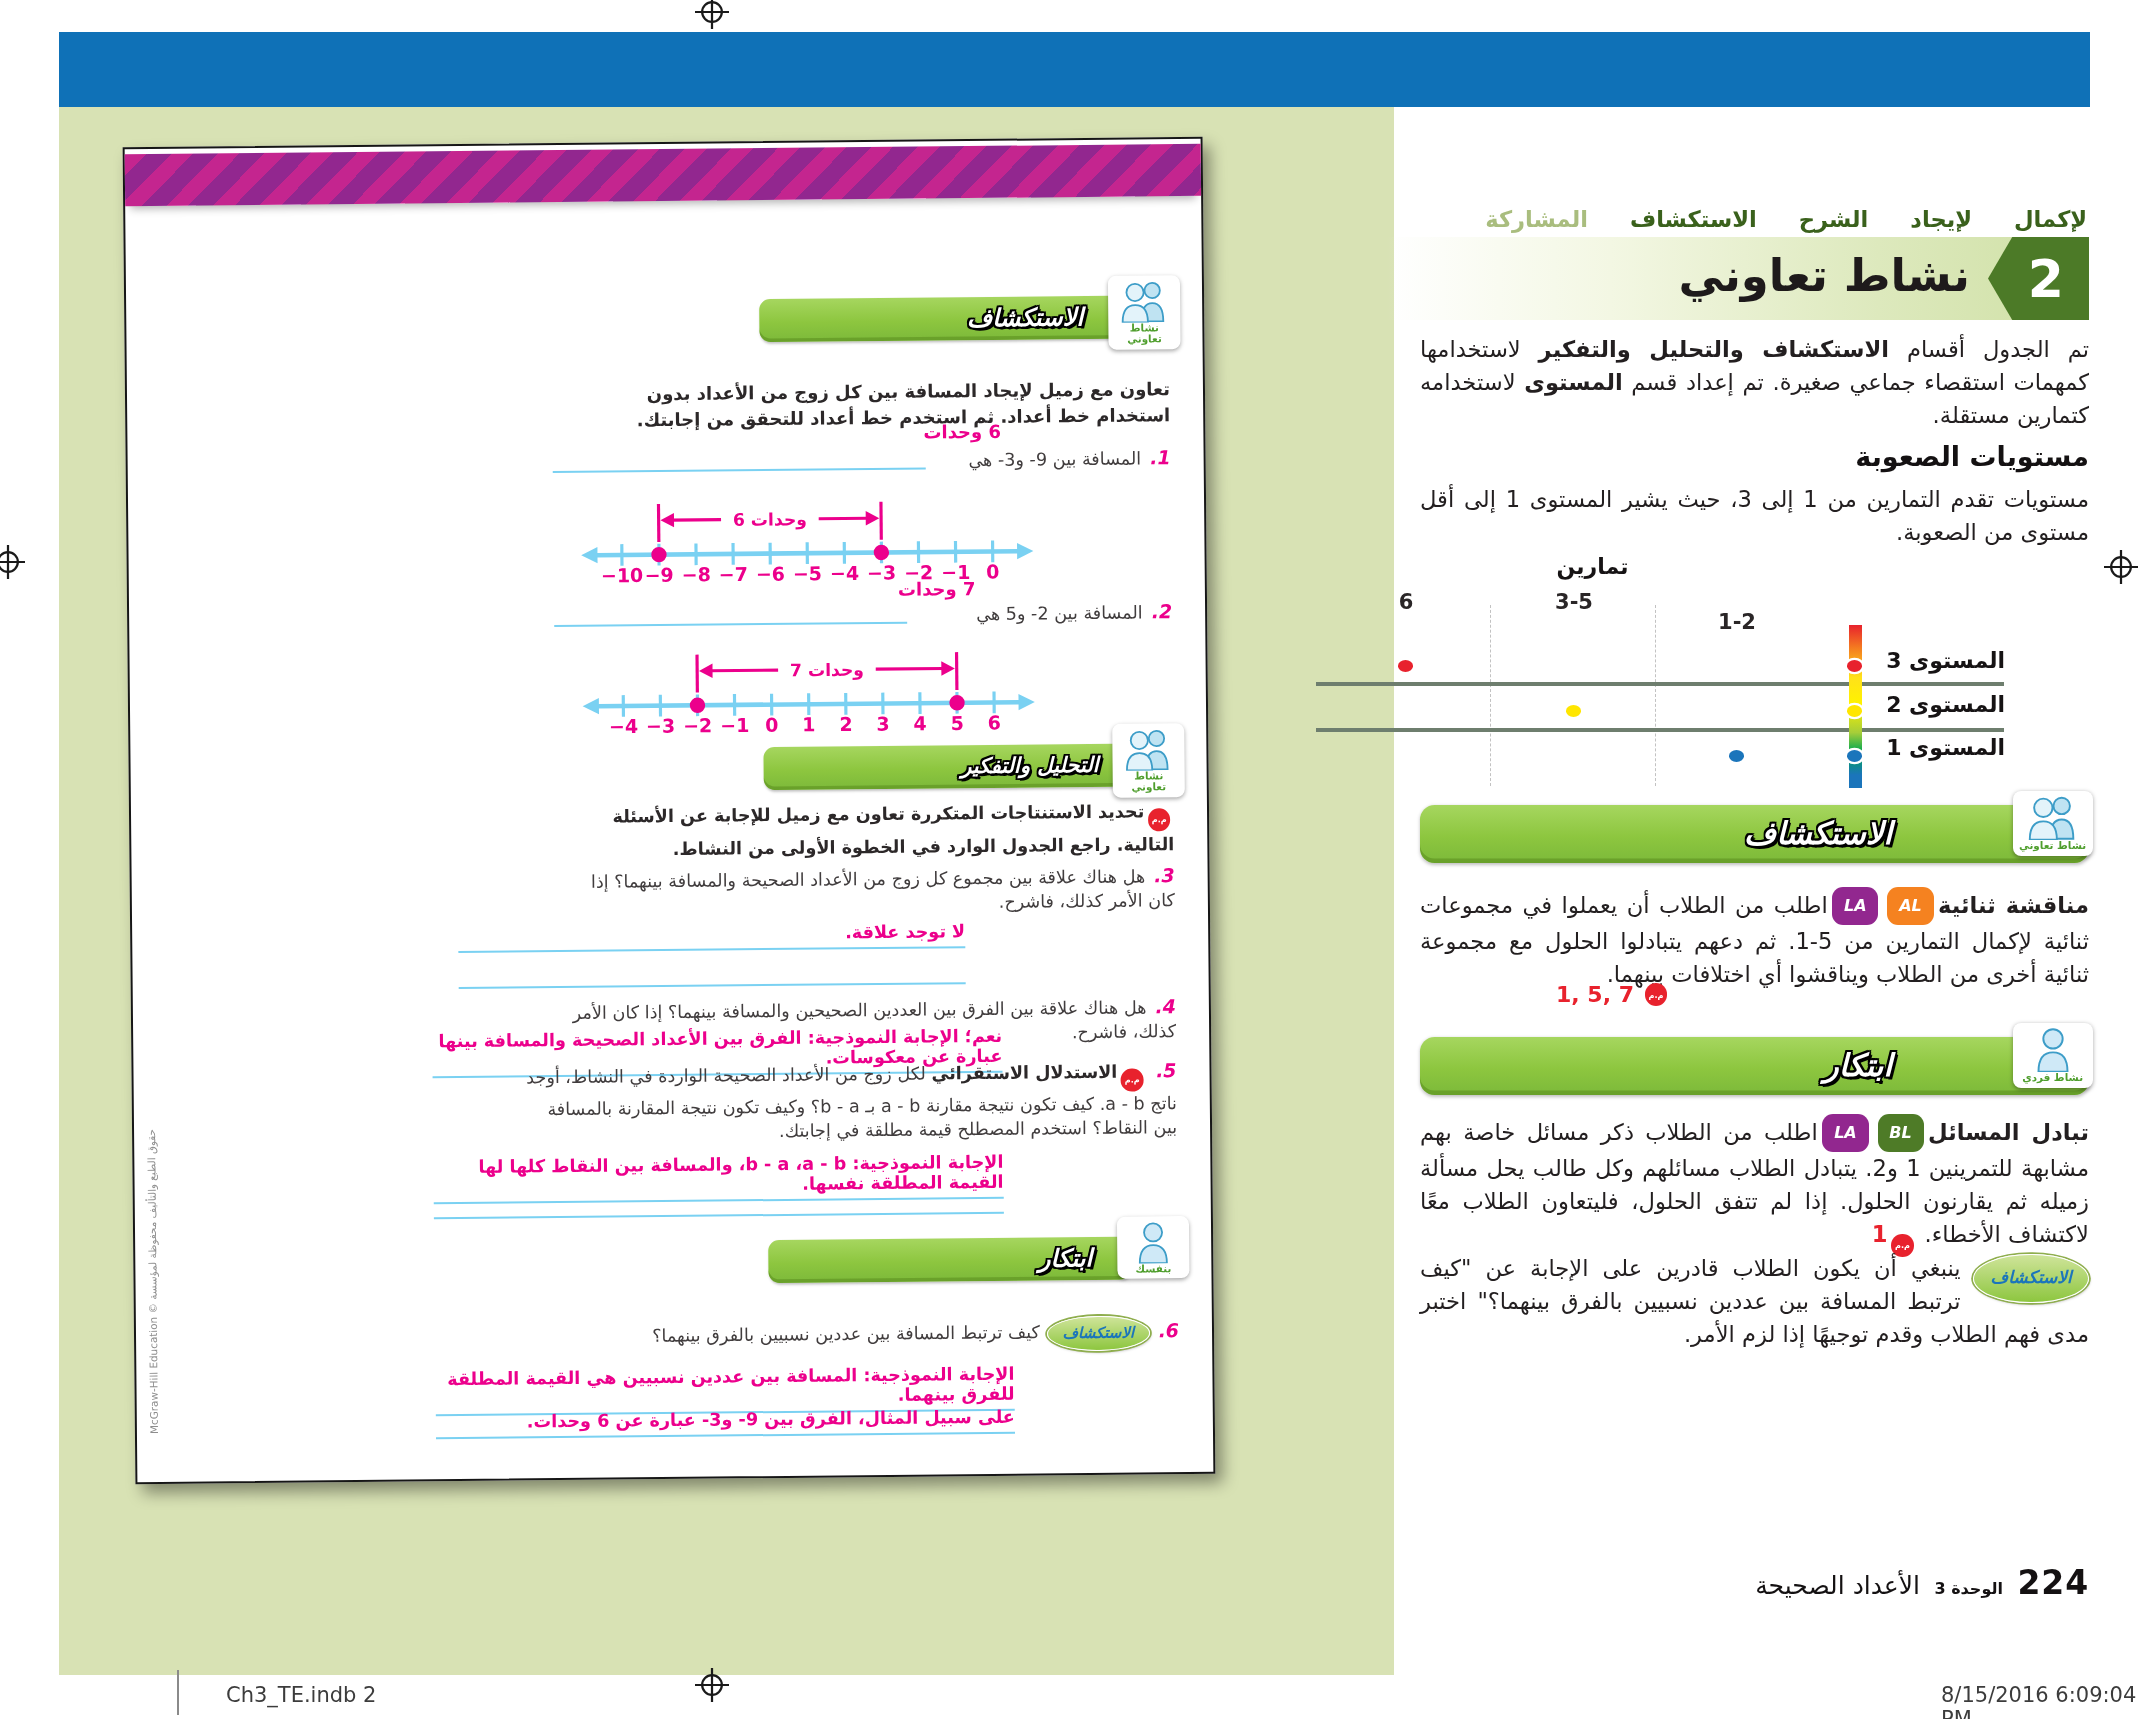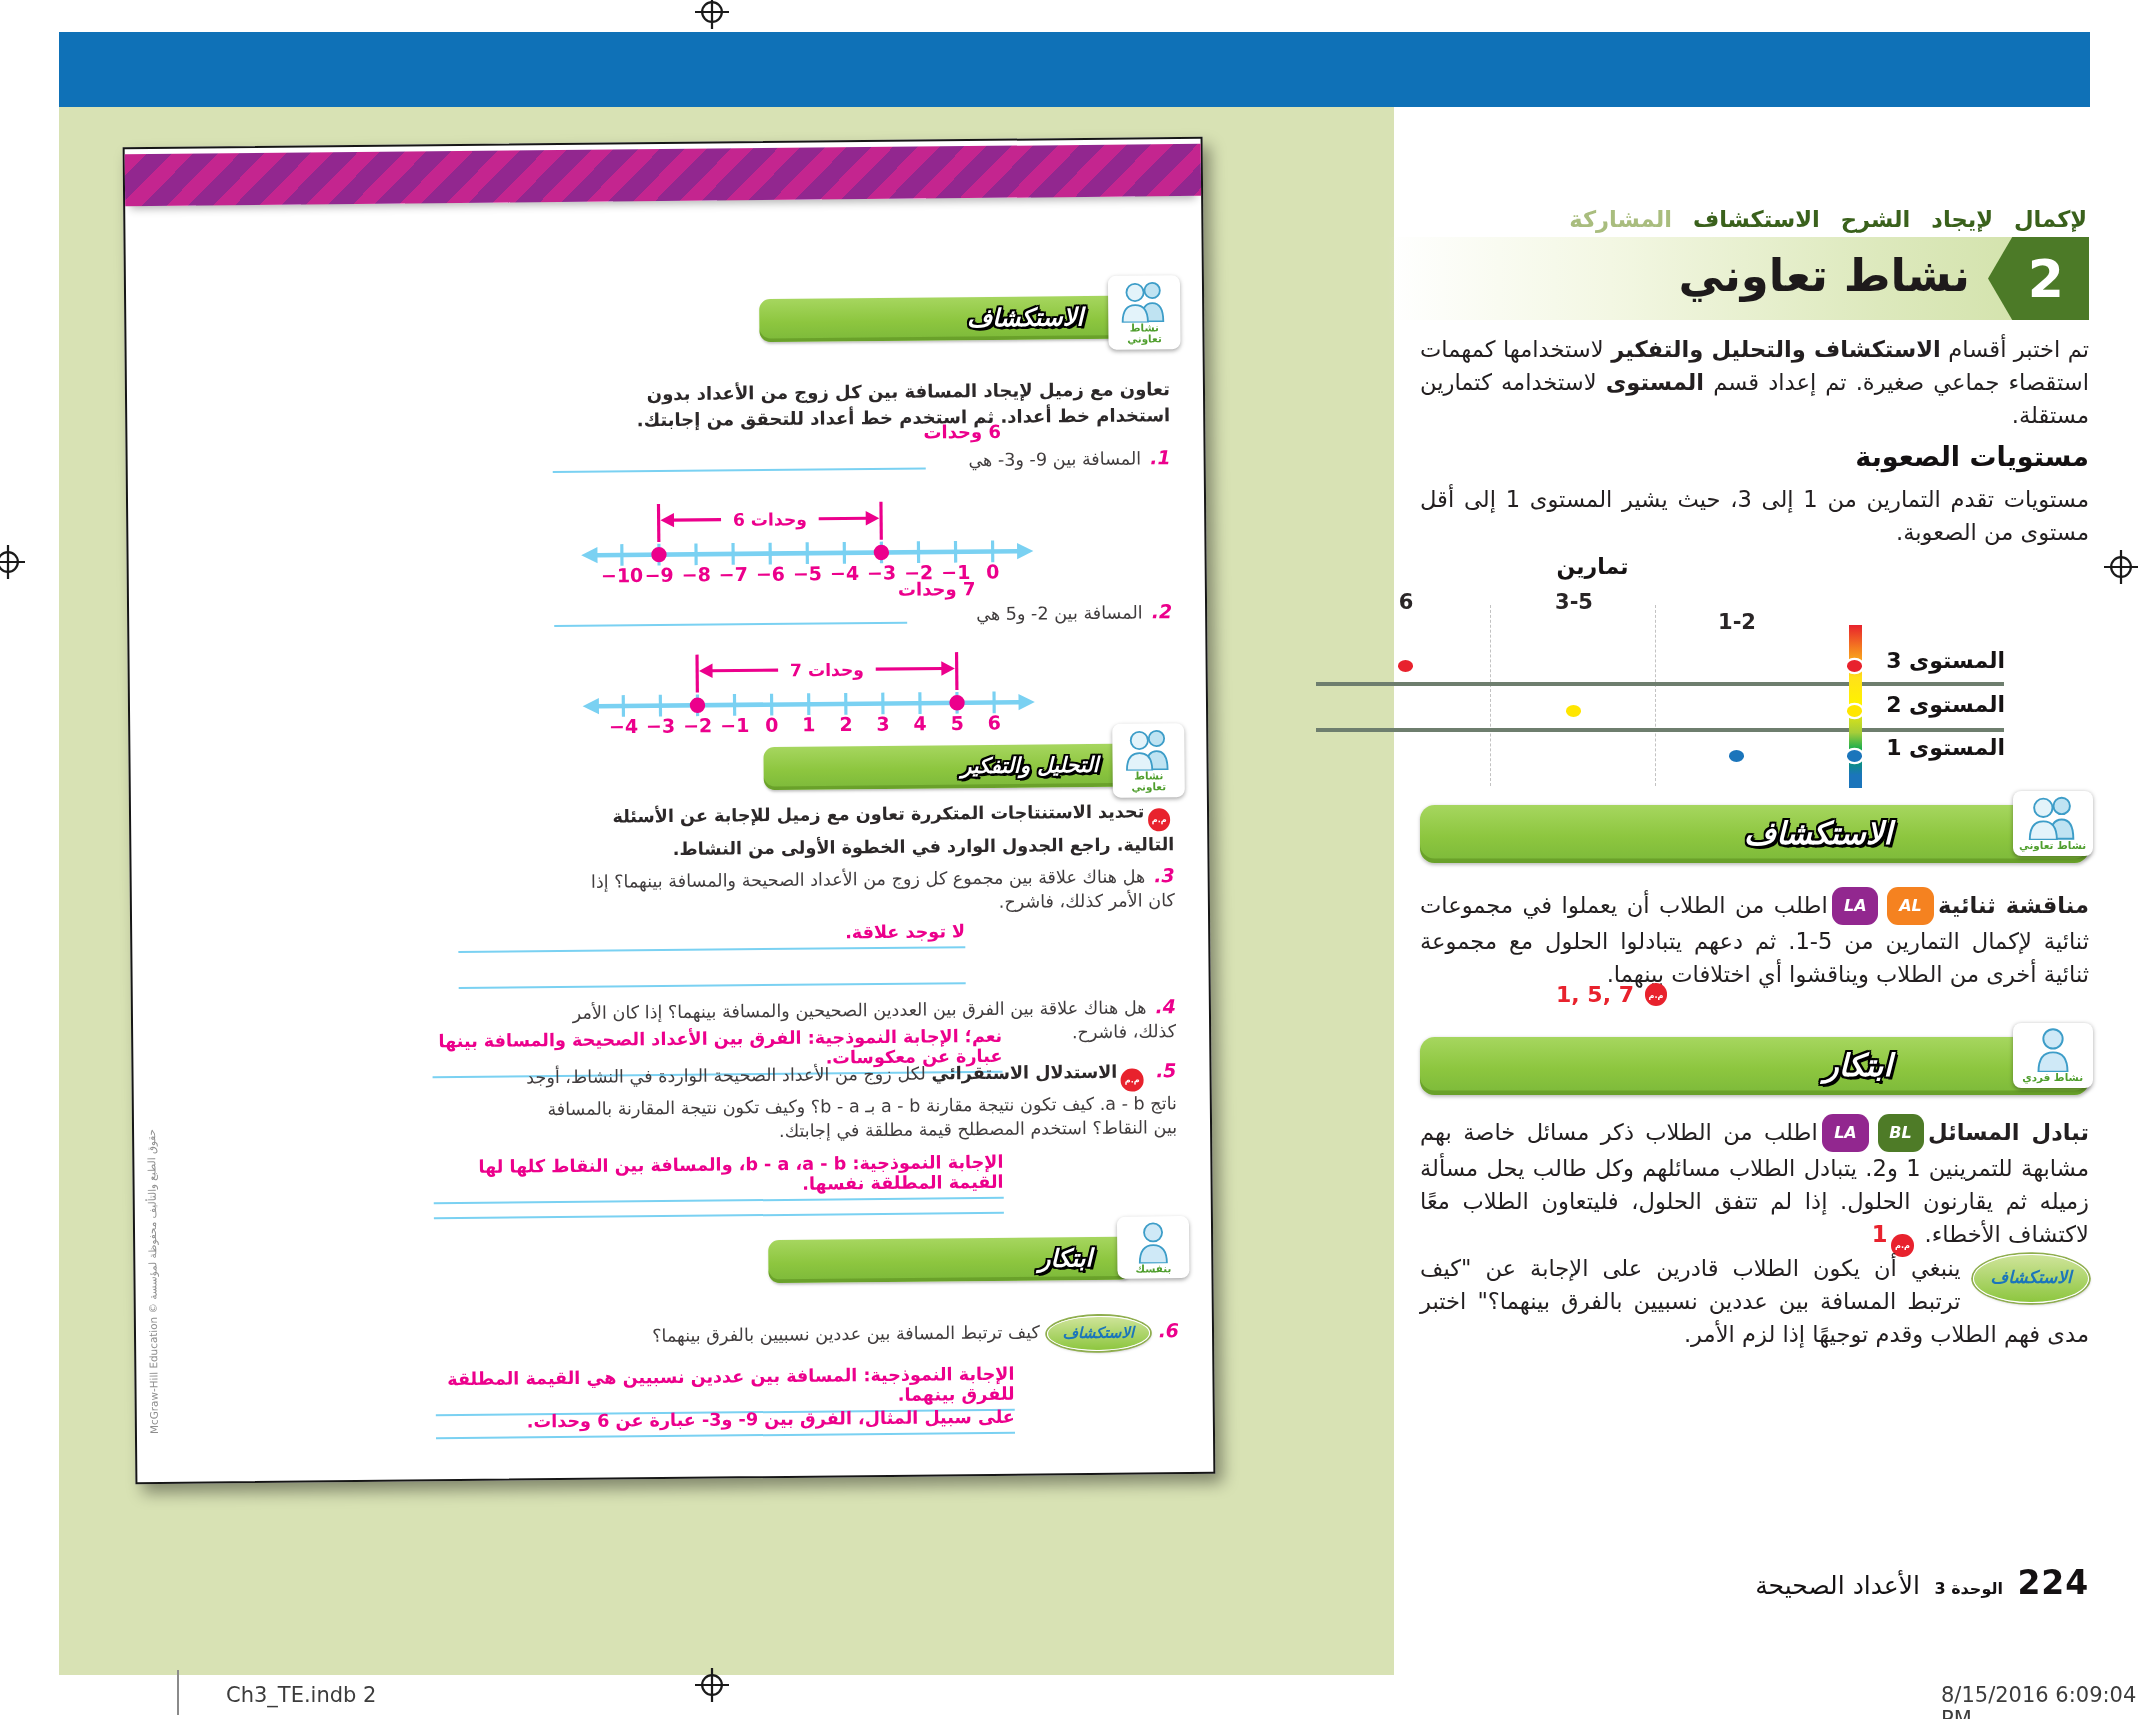--- a/index.html
+++ b/index.html
@@ -70,21 +70,21 @@
     padding:3.6px 14.5px 5.4px; font-size:15px; margin-left:7.2px; white-space:nowrap;
   }
   .copyv {
     position:absolute; left:11px; top:1285px; transform-origin:0 0; transform:rotate(-90deg);
     font-size:10.4px; color:#8d8d8d; white-space:nowrap; direction:rtl;
   }
   .nlsvg { position:absolute; }
 
   
   .rightcol { position:absolute; left:1420px; top:0; width:669px; }
-  .tabs { position:absolute; top:206px; right:1.8px; display:flex; gap:21px; direction:ltr; }
+  .tabs { position:absolute; top:206px; right:1.8px; display:flex; gap:42px; direction:ltr; }
   .tab { font-weight:900; font-size:22.6px; color:#3a611c; white-space:nowrap; }
   .tab.dim { color:#a9bd7e; }
 
   .title-banner { position:absolute; top:237px; left:-34px; right:0; height:83px;
     background:linear-gradient(90deg, rgba(255,255,255,0) 0%, #f3f7e3 32%, #dde9bd 70%, #cfe0a5 100%); }
   .num-arrow {
     position:absolute; right:0; top:0; width:101px; height:83px; background:#4c7a27;
     clip-path:polygon(24% 0, 100% 0, 100% 100%, 24% 100%, 0 50%);
     color:#fff; font-size:52px; font-weight:bold; display:flex; align-items:center; justify-content:center; padding-left:14.5px;
   }
@@ -363,21 +363,21 @@
     <span class="tab">لإيجاد</span>
     <span class="tab">لإكمال</span>
   </div>
 
   <div class="title-banner">
     <span class="page-title">نشاط تعاوني</span>
     <span class="num-arrow">2</span>
   </div>
 
   <div class="p-body p1">
-    <span>تم اختبر أقسام </span><b>الاستكشاف والتحليل والتفكير</b><span> لاستخدامها كمهمات استقصاء جماعي صغيرة. تم إعداد قسم </span><b>المستوى</b><span> لاستخدامه كتمارين مستقلة.</span>
+    <span>تم الجدول أقسام </span><b>الاستكشاف والتحليل والتفكير</b><span> لاستخدامها كمهمات استقصاء جماعي صغيرة. تم إعداد قسم </span><b>المستوى</b><span> لاستخدامه كتمارين مستقلة.</span>
   </div>
 
   <div class="h2">مستويات الصعوبة</div>
   <div class="p-body p2">مستويات تقدم التمارين من 1 إلى 3، حيث يشير المستوى 1 إلى أقل مستوى من الصعوبة.</div>
 
   <div class="dtable">
     <div class="dt-title">تمارين</div>
     <div class="dt-col c6">6</div>
     <div class="dt-col c35">3-5</div>
     <div class="dt-col c12">1-2</div>

